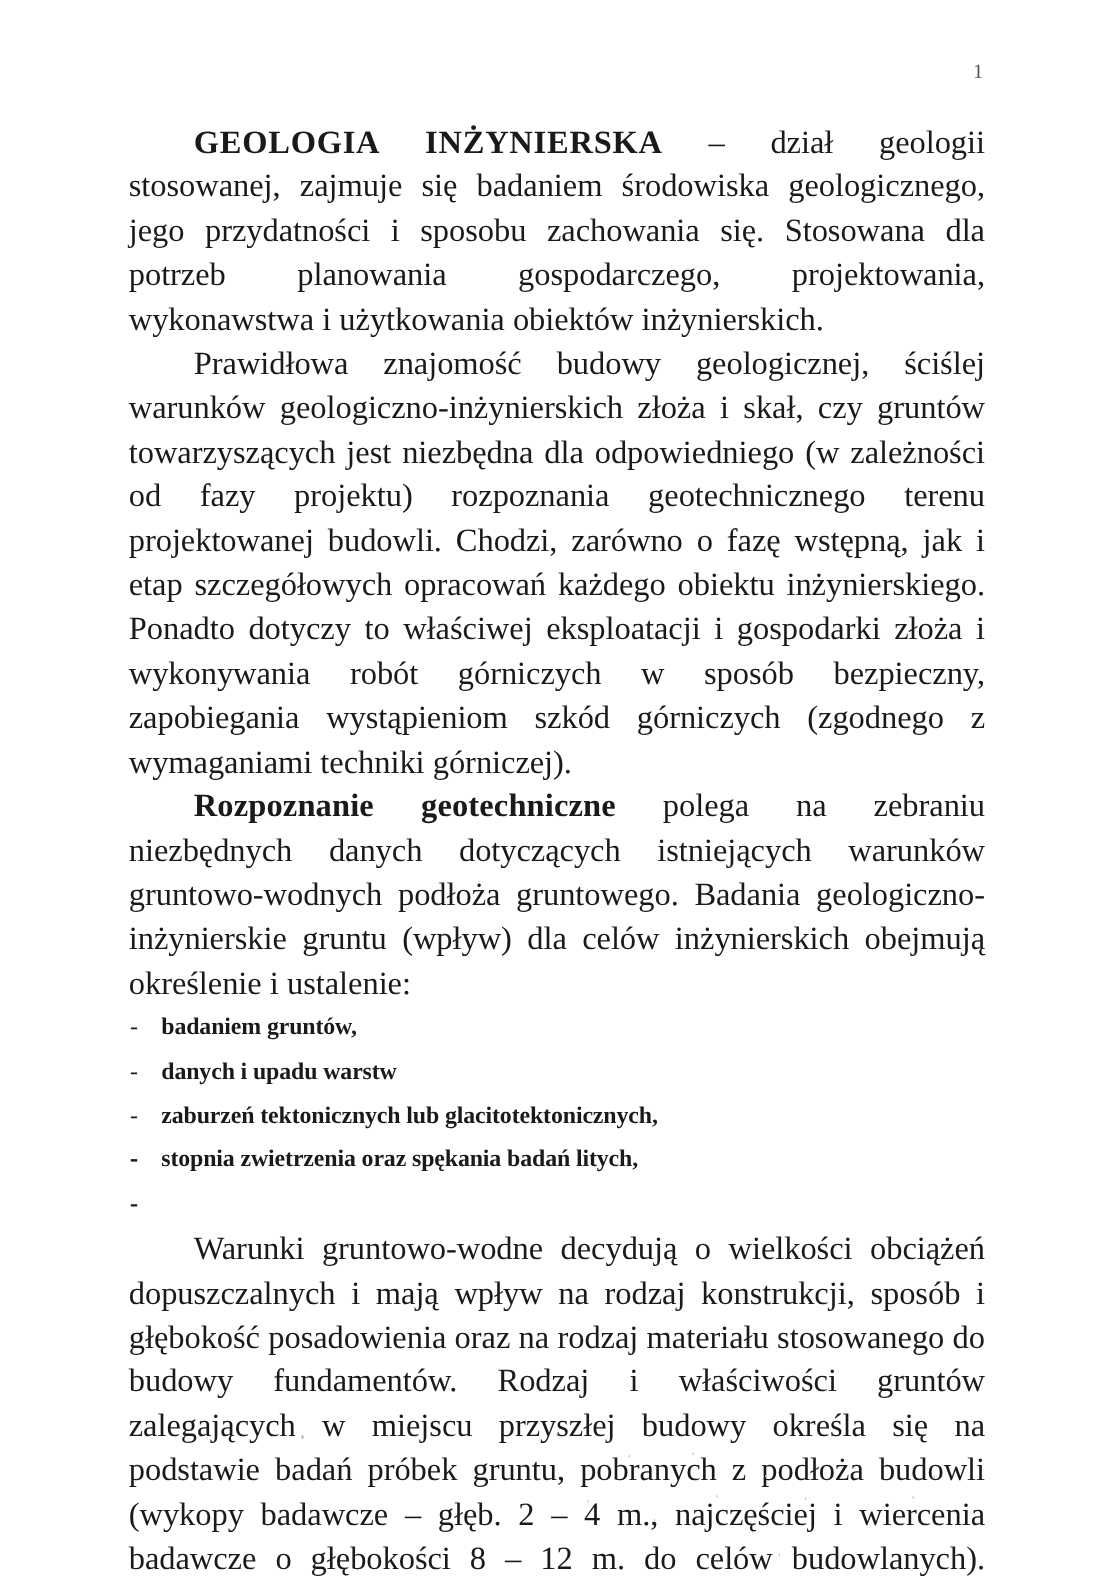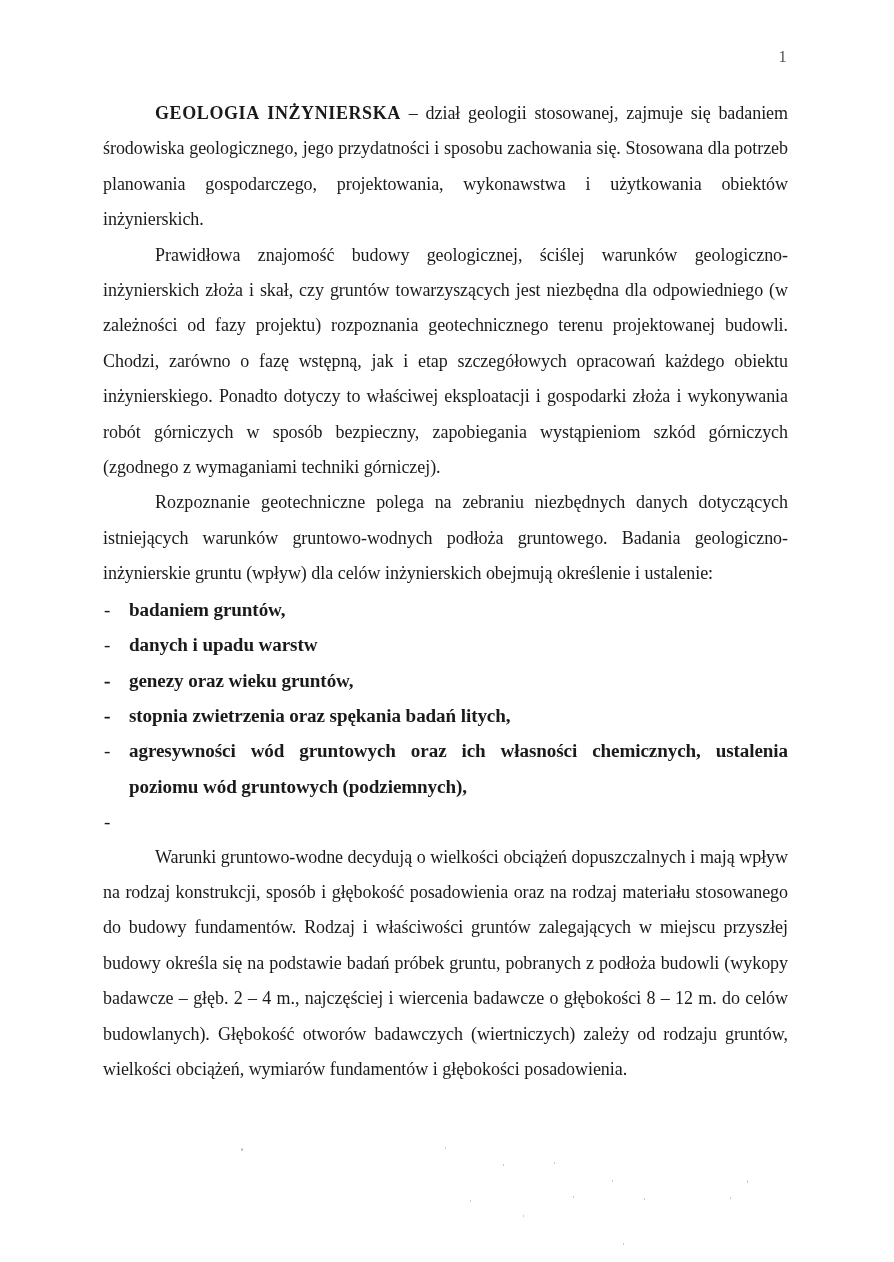--- a/index.html
+++ b/index.html
@@ -30,34 +30,34 @@
     letter-spacing: .3px;
   }
   .content {
     position: absolute;
     left: 103px;
     top: 96px;
     width: 685px;
   }
   p.para {
     margin: 0;
-    font-size: 18px;
+    font-size: 26px;
     line-height: 35.4px;
     text-align: justify;
     text-justify: inter-word;
     text-indent: 52px;
     letter-spacing: -0.05px;
     word-spacing: 0.1px;
   }
   p.para .lead {
     font-weight: bold;
     letter-spacing: 0.6px;
   }
   p.para .lead2 {
-    font-weight: normal;
+    font-weight: bold;
     letter-spacing: 0.1px;
   }
   ul.bullets {
     list-style: none;
     margin: 0;
     padding: 0;
   }
   ul.bullets li {
     position: relative;
     font-size: 19.1px;
@@ -96,25 +96,25 @@
 
     <p class="para"><span class="lead">GEOLOGIA INŻYNIERSKA</span><span> – dział geologii stosowanej, zajmuje się badaniem środowiska geologicznego, jego przydatności i sposobu zachowania się. Stosowana dla potrzeb planowania gospodarczego, projektowania, wykonawstwa i użytkowania obiektów inżynierskich.</span></p>
 
     <p class="para">Prawidłowa znajomość budowy geologicznej, ściślej warunków geologiczno-inżynierskich złoża i skał, czy gruntów towarzyszących jest niezbędna dla odpowiedniego (w zależności od fazy projektu) rozpoznania geotechnicznego terenu projektowanej budowli. Chodzi, zarówno o fazę wstępną, jak i etap szczegółowych opracowań każdego obiektu inżynierskiego. Ponadto dotyczy to właściwej eksploatacji i gospodarki złoża i wykonywania robót górniczych w sposób bezpieczny, zapobiegania wystąpieniom szkód górniczych (zgodnego z wymaganiami techniki górniczej).</p>
 
     <p class="para"><span class="lead2">Rozpoznanie geotechniczne</span><span> polega na zebraniu niezbędnych danych dotyczących istniejących warunków gruntowo-wodnych podłoża gruntowego. Badania geologiczno-inżynierskie gruntu (wpływ) dla celów inżynierskich obejmują określenie i ustalenie:</span></p>
 
     <ul class="bullets">
       <li><span class="dash">-</span><span>badaniem gruntów,</span></li>
       <li><span class="dash">-</span><span>danych i upadu warstw</span></li>
+      <li><span class="dash">-</span><span> zaburzeń tektonicznych lub glacitotektonicznych,</span></li>
       <li><span class="dash">-</span></li>
-      <li><span class="dash">-</span><span>genezy oraz wieku gruntów,</span></li>
       <li><span class="dash">-</span></li>
       <li><span class="dash">-</span><span>stopnia zwietrzenia oraz spękania badań litych,</span></li>
-      <li><span class="dash">-</span><span>agresywności wód gruntowych oraz ich własności chemicznych, ustalenia poziomu wód gruntowych (podziemnych),</span></li>
+      <li><span class="dash">-</span></li>
       <li><span class="dash">-</span></li>
     </ul>
 
     <div class="spacer-line"></div>
 
     <p class="para">Warunki gruntowo-wodne decydują o wielkości obciążeń dopuszczalnych i mają wpływ na rodzaj konstrukcji, sposób i głębokość posadowienia oraz na rodzaj materiału stosowanego do budowy fundamentów. Rodzaj i właściwości gruntów zalegających w miejscu przyszłej budowy określa się na podstawie badań próbek gruntu, pobranych z podłoża budowli (wykopy badawcze – głęb. 2 – 4 m., najczęściej i wiercenia badawcze o głębokości 8 – 12 m. do celów budowlanych). Głębokość otworów badawczych (wiertniczych) zależy od rodzaju gruntów, wielkości obciążeń, wymiarów fundamentów i głębokości posadowienia.</p>
 
   </div>
 
   <div class="speck" style="left:241px;top:1148px;width:2px;height:3px;"></div>

